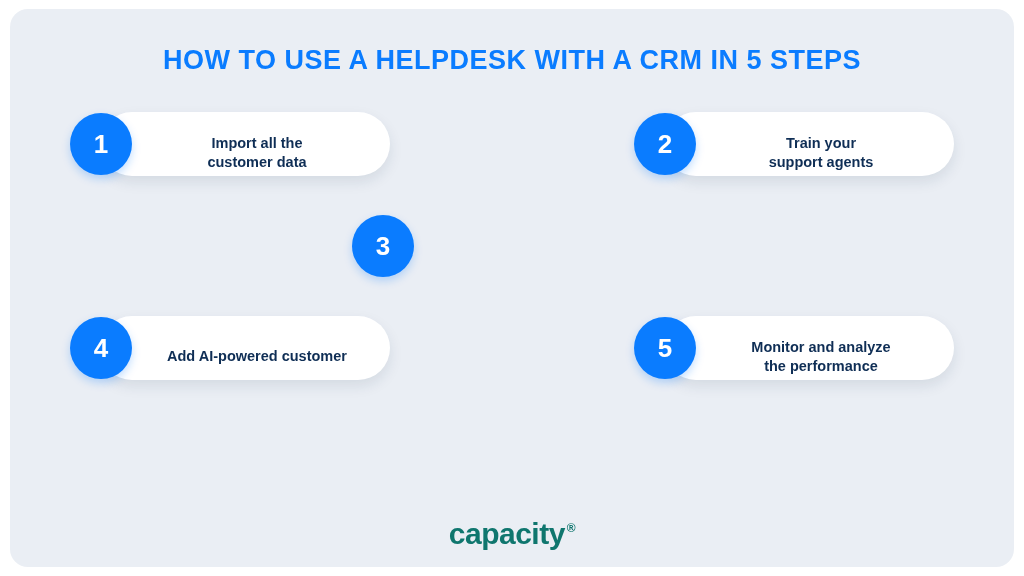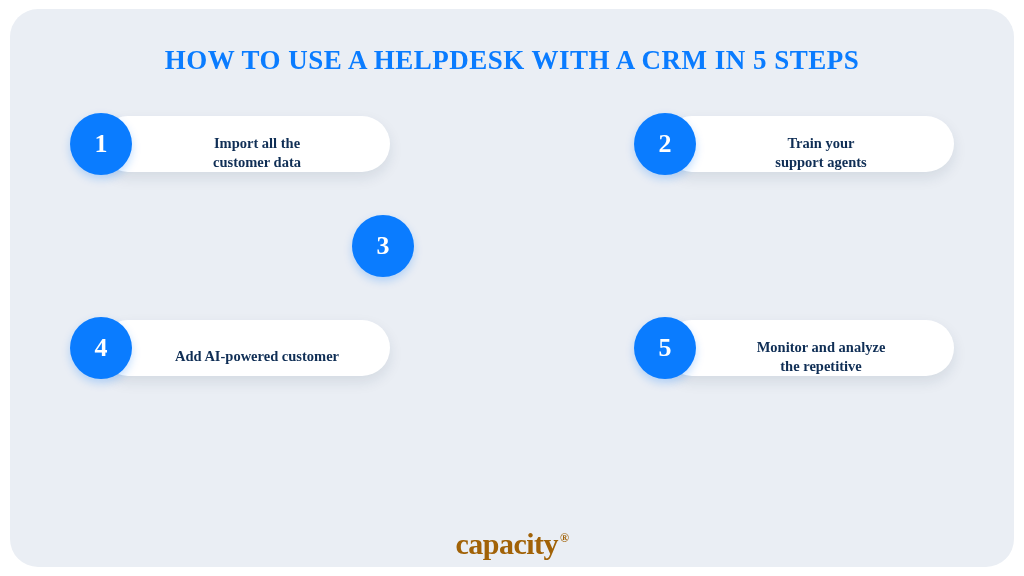--- a/index.html
+++ b/index.html
@@ -8,24 +8,23 @@
     font-family: -apple-system, BlinkMacSystemFont, "Segoe UI", Arial, sans-serif;
     background: #ffffff;
     display: flex;
     align-items: center;
     justify-content: center;
   }
   .canvas {
     width: 1004px;
     height: 558px;
     background: #eaeef4;
-    border-radius: 28px;
+    border-radius: 18px;
     position: relative;
     padding: 36px 40px 20px 40px;
-    font-family: Liberation Serif, serif;
   }
   .title {
     text-align: center;
     font-size: 27px;
     font-weight: 800;
     letter-spacing: 0.5px;
     color: #0a7cff;
     margin-bottom: 36px;
   }
   .rows {
@@ -62,44 +61,44 @@
     align-items: center;
     justify-content: center;
     position: absolute;
     left: 0;
     z-index: 2;
     box-shadow: 0 4px 8px rgba(10,124,255,0.25);
   }
   .pill-body {
     background: #ffffff;
     border-radius: 32px;
-    height: 56px;
+    height: 64px;
     margin-left: 30px;
     flex: 1;
     display: flex;
     align-items: center;
     justify-content: center;
     padding: 17px 28px 0 52px;
     box-shadow: 0 6px 14px rgba(23,46,83,0.10);
   }
   .pill-text {
     color: #0f2e55;
     font-size: 14.5px;
     font-weight: 700;
     text-align: center;
     line-height: 1.25;
     white-space: pre-line;
   }
   .brand {
     position: absolute;
-    bottom: 6px;
+    bottom: 16px;
     left: 0;
     right: 0;
     text-align: center;
-    color: #a16207;
+    color: #0f766e;
     font-weight: 700;
     font-size: 30px;
     letter-spacing: -0.5px;
   }
   .brand .reg {
     font-size: 12px;
     vertical-align: top;
     position: relative;
     top: 4px;
     margin-left: 2px;
@@ -141,21 +140,21 @@
       <div class="pill">
         <div class="badge">4</div>
         <div class="pill-body">
           <div class="pill-text">Add AI-powered customer</div>
         </div>
       </div>
       <div class="pill">
         <div class="badge">5</div>
         <div class="pill-body">
           <div class="pill-text">Monitor and analyze
-the repetitive</div>
+the performance</div>
         </div>
       </div>
     </div>
 
   </div>
 
   <div class="brand">
     <span>capacity</span><span class="reg">®</span>
   </div>
 

